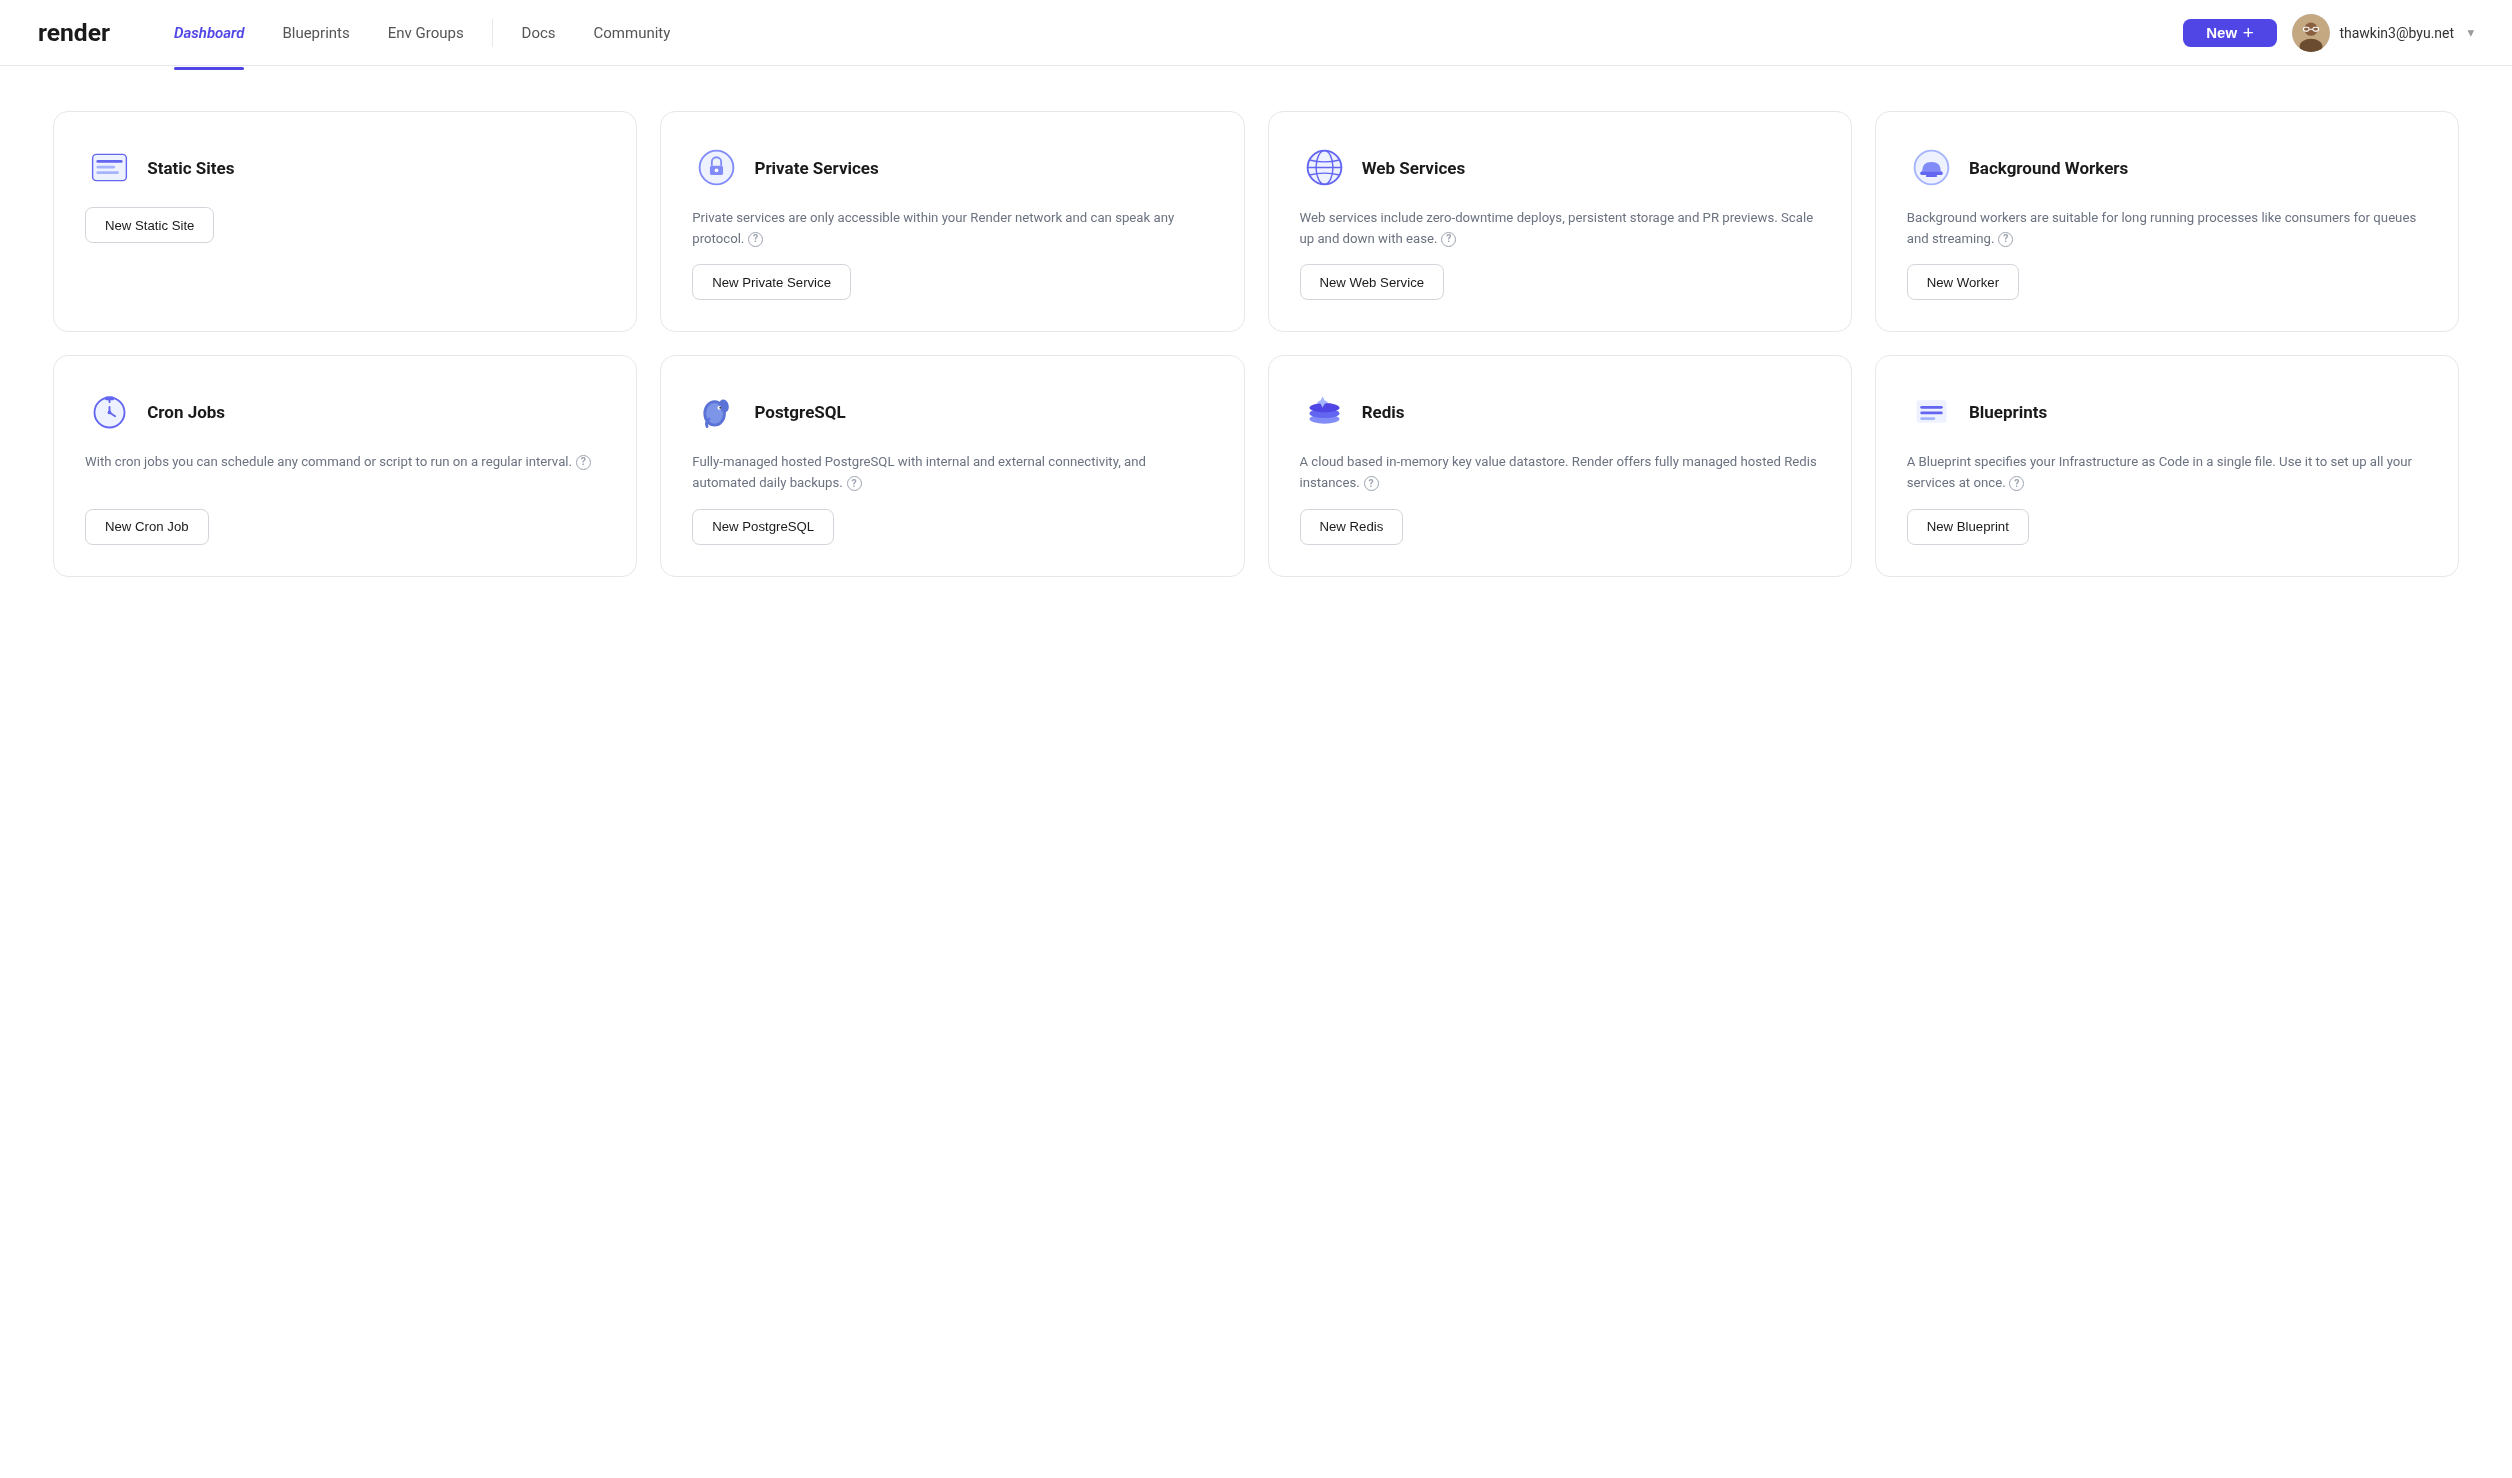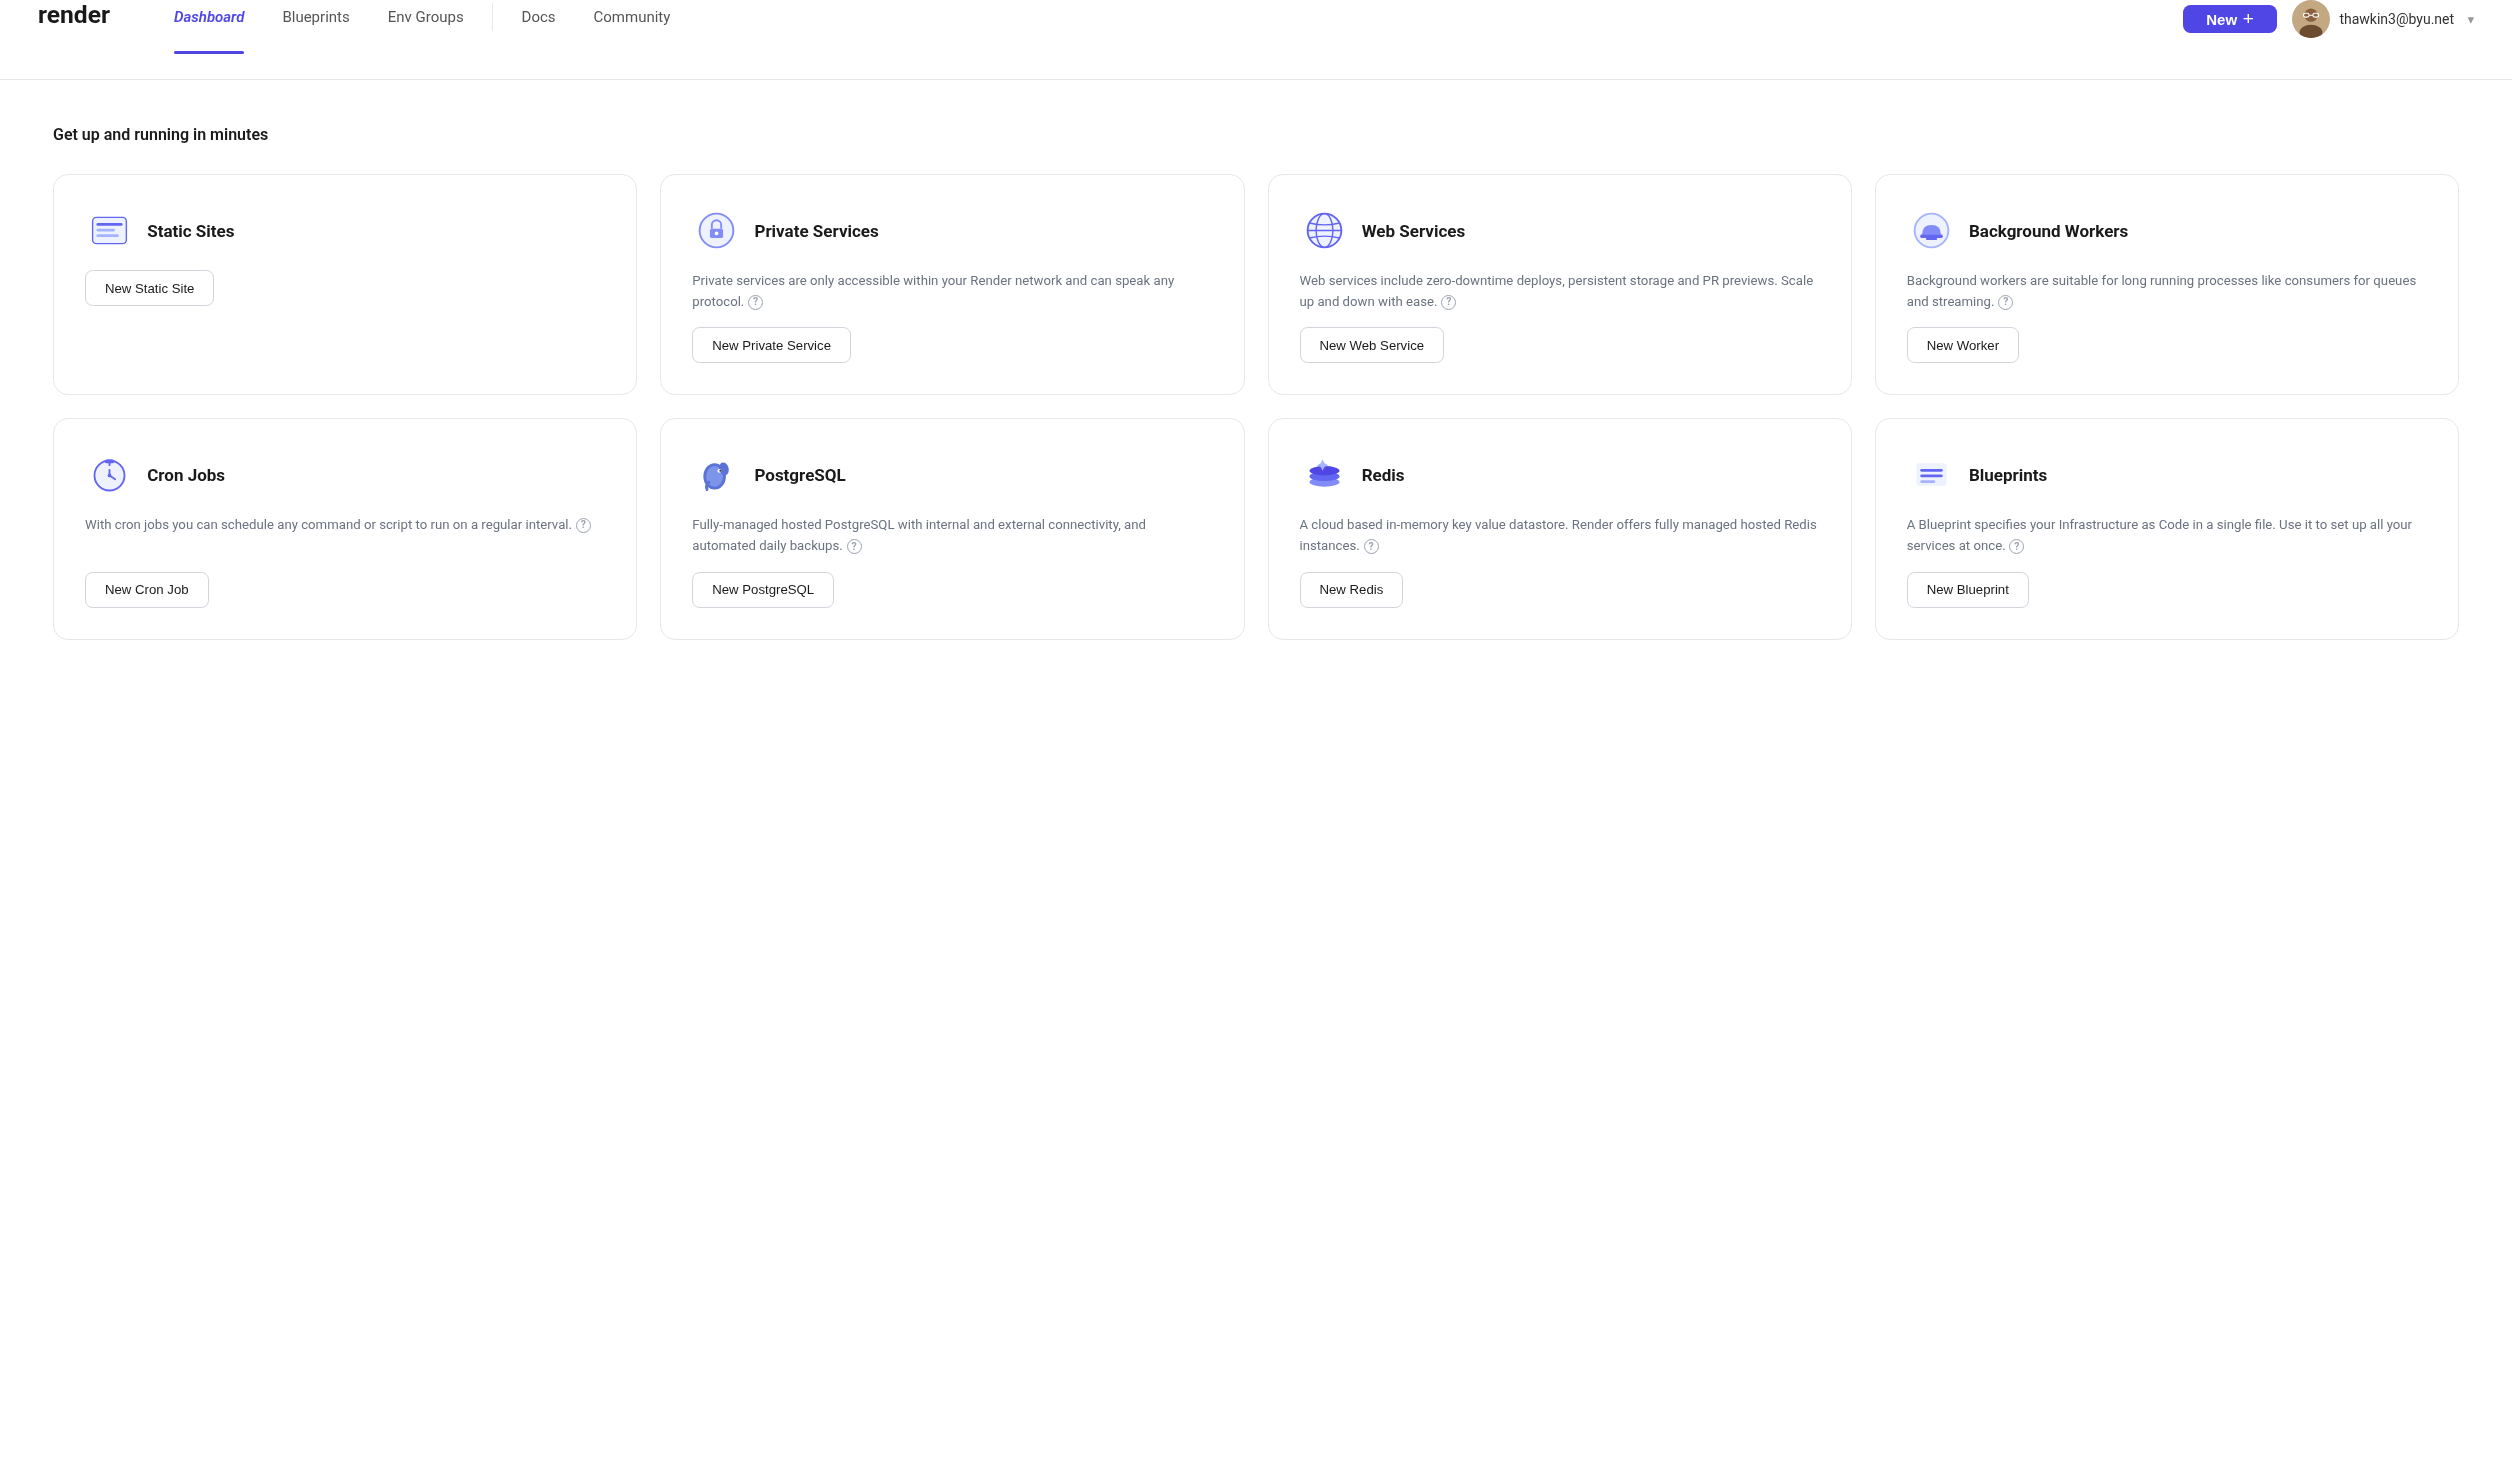--- a/index.html
+++ b/index.html
@@ -1,20 +1,20 @@
 <!DOCTYPE html>
 <html style="font-size:15px"><head>
   <meta charset="utf-8">
   <style>
     * { box-sizing: border-box; margin: 0; padding: 0; }
     body { font-family: -apple-system, BlinkMacSystemFont, 'Segoe UI', Roboto, sans-serif; background: #fff; color: #333; }
 
     
     .navbar {
-      display: flex; align-items: flex-start; padding: 0 38px; height: 80px;
+      display: flex; align-items: center; padding: 0 38px; height: 66px;
       border-bottom: 0.9px solid #e5e7eb; position: relative;
     }
     .logo {
       font-size: 24.6px; font-weight: 700; color: #1a1a1a; margin-right: 45px;
     }
     .nav-links { display: flex; align-items: center; gap: 0; }
     .nav-link {
       padding: 7.6px 19px; font-size: 15px; color: #555; text-decoration: none;
       cursor: pointer; position: relative;
     }
@@ -107,21 +107,20 @@
           <line x1="18" y1="16" x2="22" y2="16" stroke="#fff" stroke-width="1.2"></line>
         </svg>
       </div>
       <span class="user-email">thawkin3@byu.net</span>
       <span class="chevron">▾</span>
     </div>
   </div>
 </nav>
 
 <main class="main">
-  <p class="page-subtitle">Get up and running in minutes</p>
 
   <div class="cards-grid">
 
     <div class="card">
       <div class="card-header">
         <div class="card-icon">
           <svg width="45" height="45" viewBox="0 0 48 48" fill="none">
             <rect x="6" y="10" width="36" height="28" rx="4" fill="#eef2ff" stroke="#6366f1" stroke-width="1.5"></rect>
             <rect x="10" y="16" width="28" height="3" rx="1.5" fill="#6366f1"></rect>
             <rect x="10" y="22" width="20" height="3" rx="1.5" fill="#a5b4fc"></rect>

